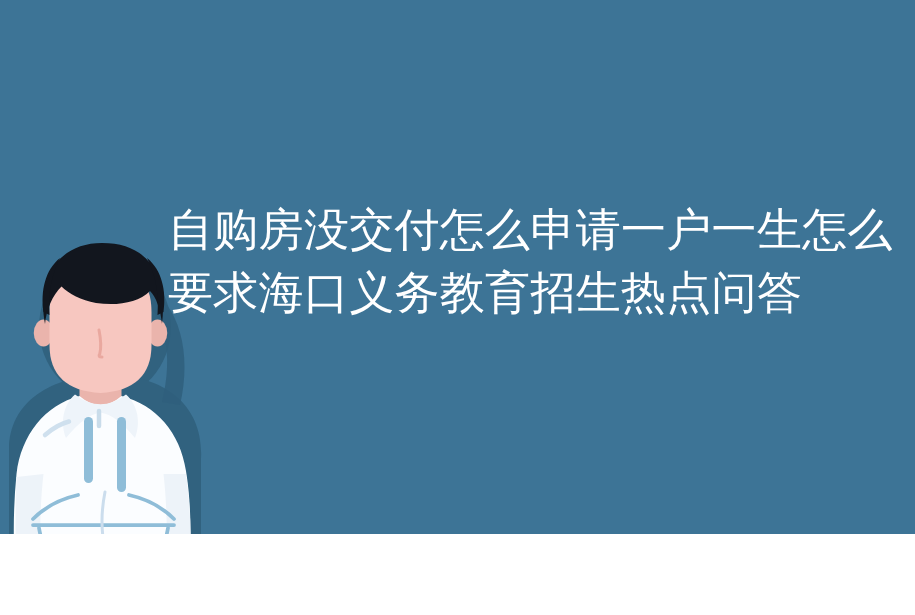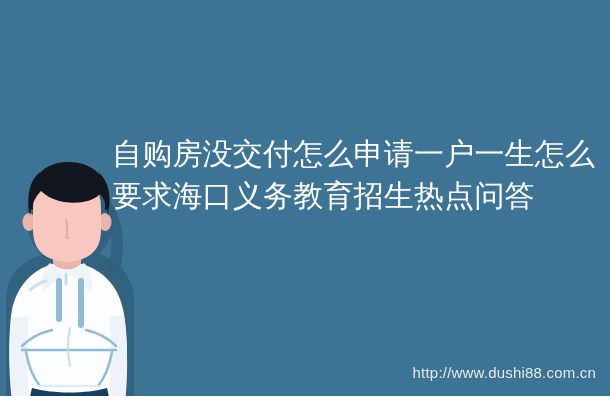--- a/index.html
+++ b/index.html
@@ -3,21 +3,21 @@
 <meta charset="utf-8">
 <style>
   html, body {
     margin: 0;
     padding: 0;
     background: #ffffff;
   }
   #canvas {
     position: relative;
     width: 610px;
-    height: 396px;
+    height: 356px;
     overflow: hidden;
     background: #3d7496;
     font-family: "Liberation Sans", "DejaVu Sans", sans-serif;
   }
 
   
   .bg-fill {
     position: absolute;
     inset: 0;
     background: #3d7496;
@@ -148,15 +148,14 @@
                    C86 244 54 244 32 238 Z" fill="#173f63"></path>
           <path d="M68 244 L68 260" stroke="#0f3150" stroke-width="2"></path>
         </g>
 
       </g>
     </svg>
   </div>
 
   <div class="headline">自购房没交付怎么申请一户一生怎么要求海口义务教育招生热点问答</div>
 
-  <div class="watermark">http://www.dushi88.com.cn</div>
 
 </div>
 
 </body></html>

